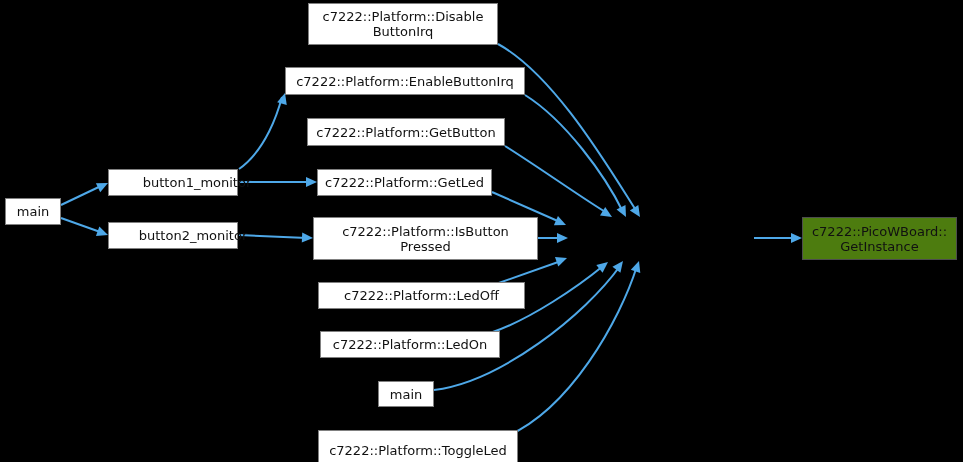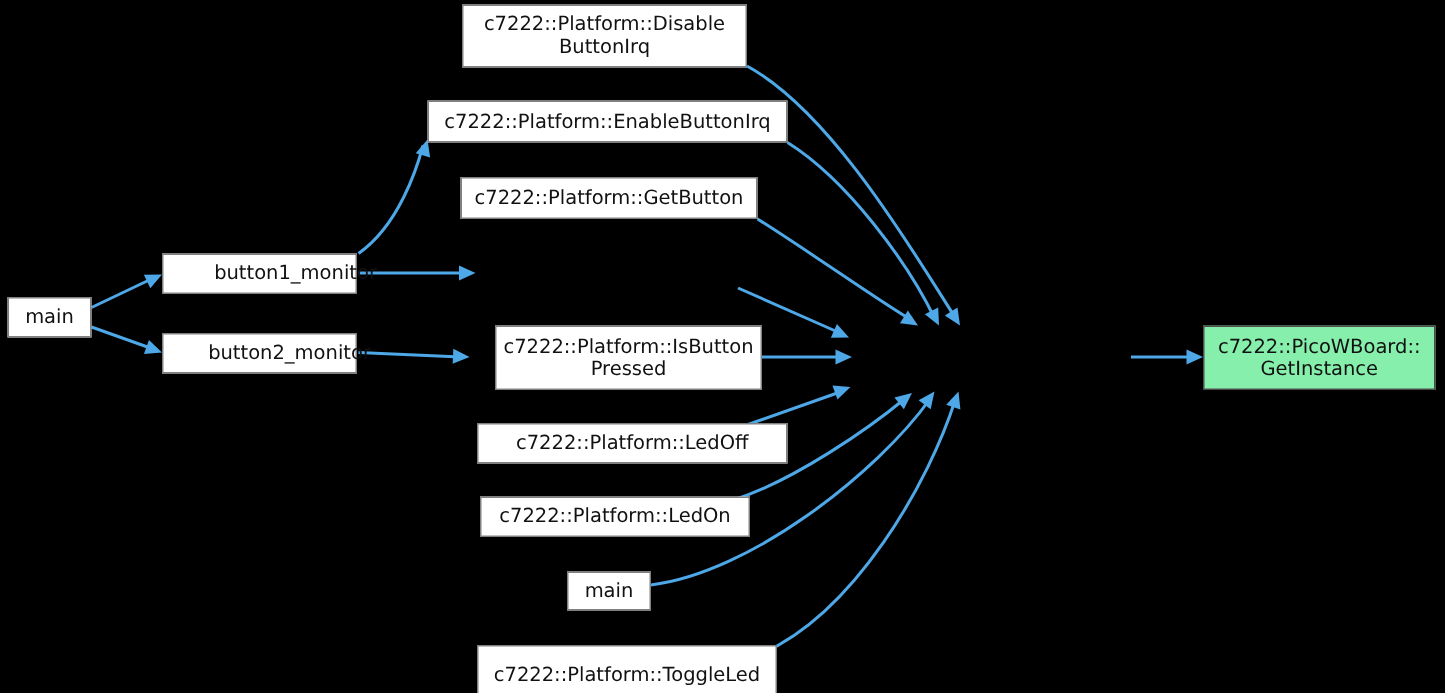--- a/index.html
+++ b/index.html
@@ -33,21 +33,21 @@
     border: 1px solid #808080;
     background: #ffffff;
     color: #111111;
     font-size: 13px;
     line-height: 15px;
     letter-spacing: 0px;
     white-space: pre-line;
     z-index: 2;
   }
   .node.gray {
-    background: #86efac;
+    background: #4d7c0f;
     border-color: #4d4d4d;
   }
 </style>
 </head>
 <body>
 
 <div id="canvas" style="background: rgb(0, 0, 0);">
   <svg id="edges" viewBox="0 0 963 462" xmlns="http://www.w3.org/2000/svg">
       <path d="M61,205 L103,185" fill="none" stroke="#4ea8e8" stroke-width="2"></path>
       <polygon points="108,183 100.21820143689499,192.24357134030222 95.91886637334707,183.21496579950318" fill="#4ea8e8"></polygon>
@@ -78,23 +78,24 @@
       <path d="M505,437 C570,410 620,320 637,266" fill="none" stroke="#4ea8e8" stroke-width="2"></path>
       <polygon points="639,261 640.2706080177479,273.01605406384454 630.7822768676774,269.8582744663106" fill="#4ea8e8"></polygon>
       <path d="M754,238 L796,238" fill="none" stroke="#4ea8e8" stroke-width="2"></path>
       <polygon points="802,238 791,243 791,233" fill="#4ea8e8"></polygon>
     </svg>
 <div class="node" style="left: 308px; top: 3px; width: 190px; height: 42px;"><span>c7222::Platform::Disable
 ButtonIrq</span></div>
     <div class="node" style="left: 285px; top: 67px; width: 240px; height: 28px;"><span>c7222::Platform::EnableButtonIrq</span></div>
     <div class="node" style="left: 307px; top: 118px; width: 198px; height: 28px;"><span>c7222::Platform::GetButton</span></div>
     <div class="node" style="left: 108px; top: 169px; width: 130px; height: 27px; padding-left: 48px;"><span>button1_monitor</span></div>
+    <div class="node" style="left: 317px; top: 169px; width: 175px; height: 27px;"><span>c7222::Platform::GetLed</span></div>
     <div class="node" style="left: 5px; top: 198px; width: 56px; height: 27px;"><span>main</span></div>
     <div class="node gray" style="left: 802px; top: 217px; width: 155px; height: 43px;"><span>c7222::PicoWBoard::
 GetInstance</span></div>
     <div class="node" style="left: 108px; top: 222px; width: 130px; height: 27px; padding-left: 40px;"><span>button2_monitor</span></div>
-    <div class="node" style="left: 313px; top: 217px; width: 178px; height: 43px; margin-left: 17px;"><span>c7222::Platform::IsButton
+    <div class="node" style="left: 313px; top: 217px; width: 225px; height: 43px;"><span>c7222::Platform::IsButton
 Pressed</span></div>
     <div class="node" style="left: 318px; top: 282px; width: 207px; height: 27px;"><span>c7222::Platform::LedOff</span></div>
     <div class="node" style="left: 320px; top: 331px; width: 180px; height: 27px;"><span>c7222::Platform::LedOn</span></div>
     <div class="node" style="left: 378px; top: 381px; width: 56px; height: 26px;"><span>main</span></div>
     <div class="node" style="left: 318px; top: 430px; width: 200px; height: 40px;"><span>c7222::Platform::ToggleLed</span></div>
   </div>
 
 </body></html>

